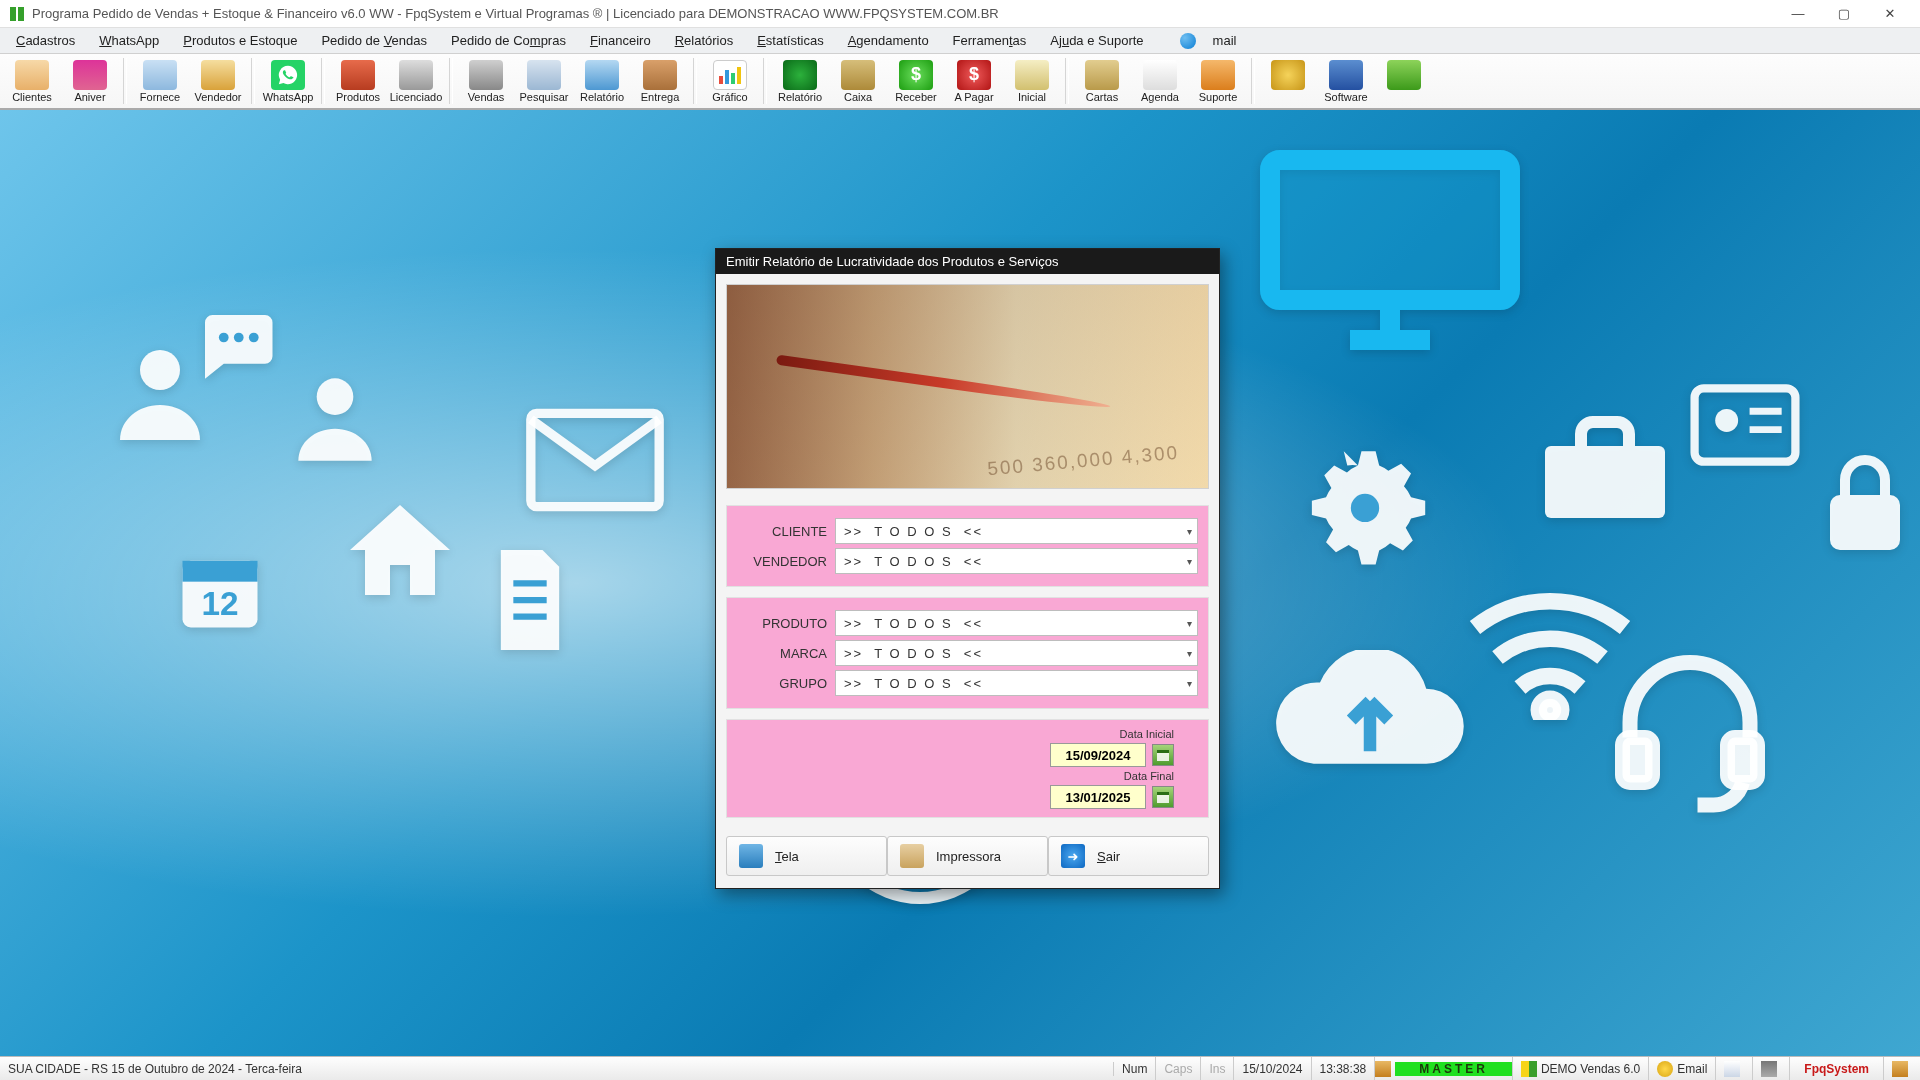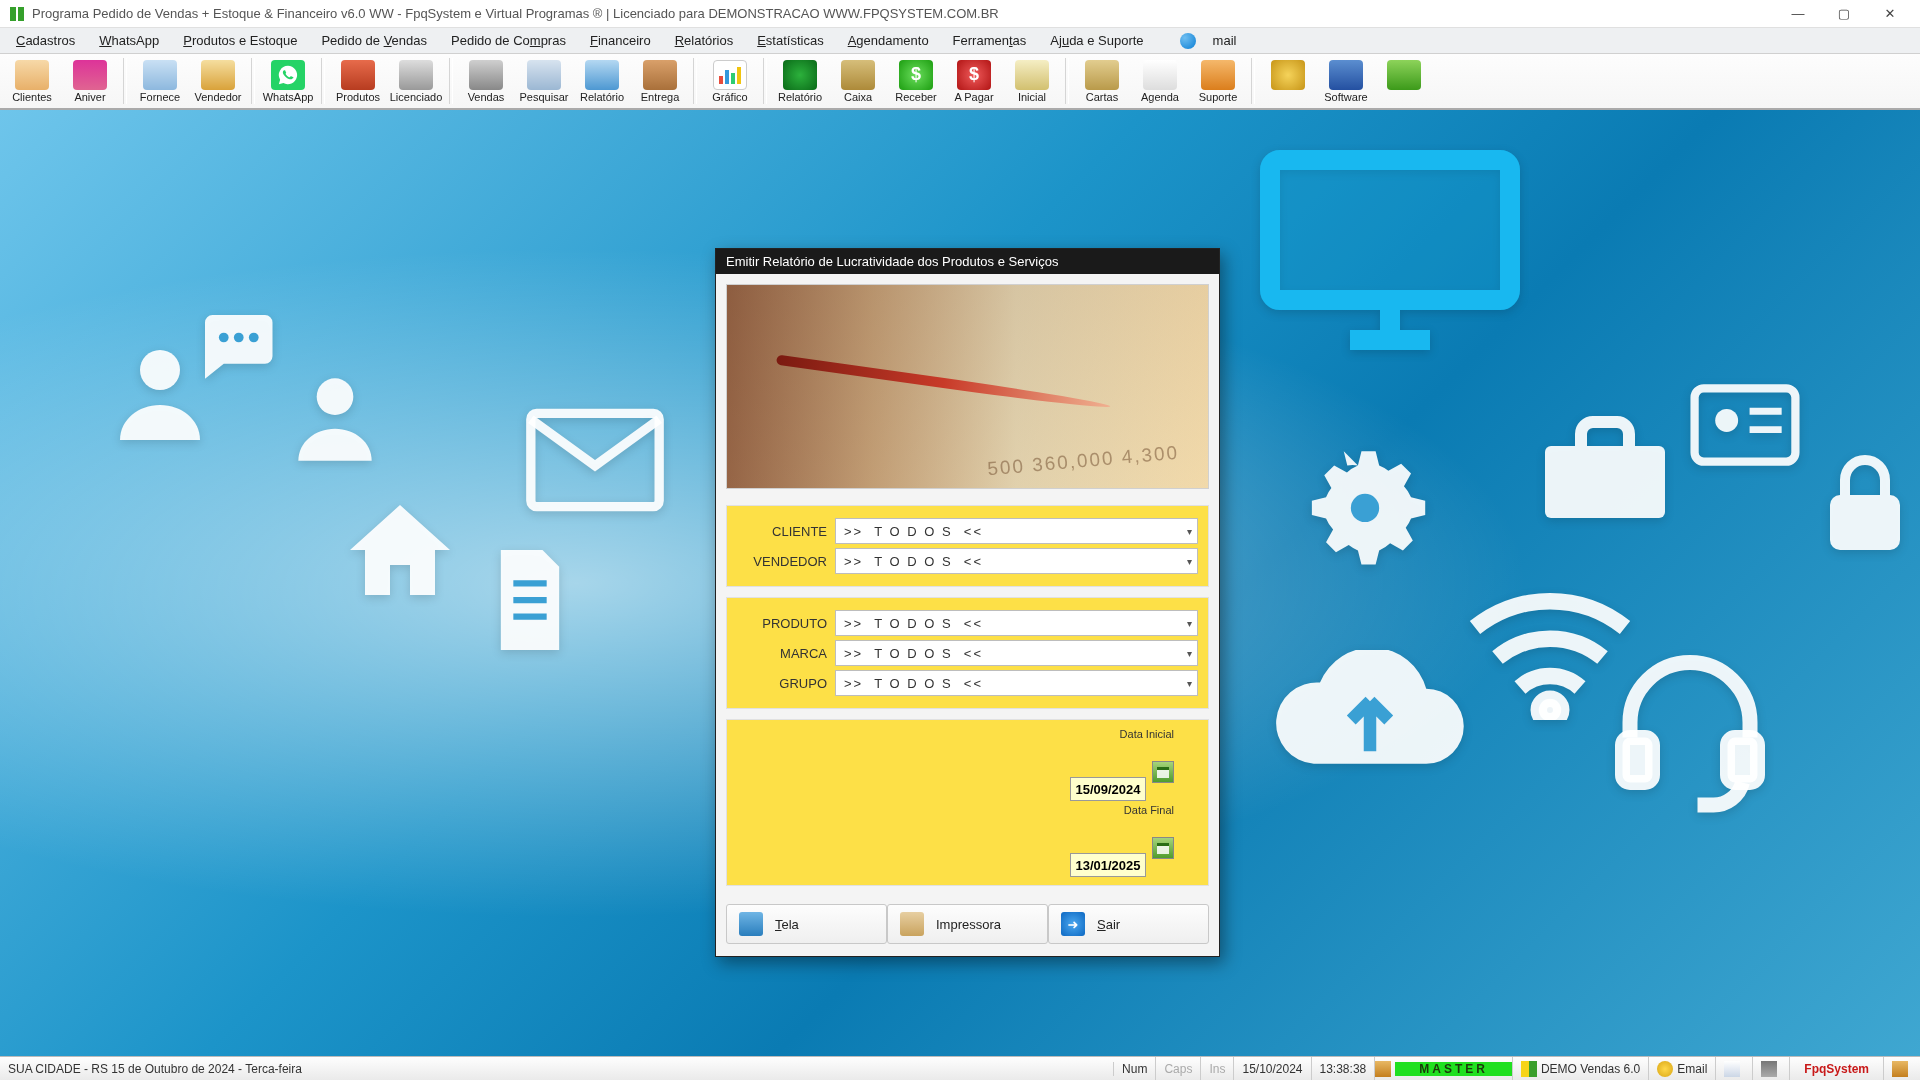--- a/index.html
+++ b/index.html
@@ -62,31 +62,31 @@
 .dialog { position: absolute; left: 715px; top: 138px; width: 505px; background: #f4f4f4; border: 1px solid #222; box-shadow: 4px 6px 16px rgba(0,0,0,0.4); }
 .dialog-title { background: #1a1a1a; color: #fff; font-size: 13px; padding: 5px 10px; }
 .dialog-body { padding: 10px 10px 8px; }
 .hero { width: 100%; height: 205px; background:
    linear-gradient(115deg, rgba(60,20,10,0.35), rgba(255,230,170,0.1)),
    linear-gradient(90deg, #b9845d 0%, #e2be8e 30%, #f6eac4 60%, #f0d8aa 100%);
    border: 1px solid #d0d0d0; margin-bottom: 16px; position:relative; overflow:hidden;}
 .hero::after{content:"";position:absolute;left:10%;top:46%;width:70%;height:10px;background:linear-gradient(90deg,#7a1a10,#c83a28,#f0b090);transform:rotate(8deg);border-radius:5px 50% 50% 5px;}
 .hero::before{content:"500   360,000   4,300";position:absolute;right:6%;bottom:8%;color:rgba(120,85,55,0.55);font-size:19px;letter-spacing:2px;transform:rotate(-5deg);}
 
-.field-group { border:1px solid #e1e1e1; background:#fde047; padding:8px 10px; margin-bottom:10px; }
+.field-group { border:1px solid #e1e1e1; background:#f9a8d4; padding:8px 10px; margin-bottom:10px; }
 .form-row { display:flex; align-items:center; gap:8px; margin:4px 0; }
 .form-row label { width:90px; text-align:right; font-size:13px; color:#333; }
 .combo { flex:1; position:relative; }
 .combo-input { width:100%; height:26px; border:1px solid #bdbdbd; background:#fff; padding:0 24px 0 8px; font-size:13px; letter-spacing:2px; color:#333; }
 .combo-arrow { position:absolute; right:6px; top:50%; transform:translateY(-50%); font-size:10px; color:#555; pointer-events:none; }
 
 .date-block { display:flex; flex-direction:column; align-items:flex-end; gap:3px; padding-right:24px; }
 .date-label { font-size:11px; color:#333; }
 .date-row { display:flex; align-items:center; gap:6px; }
-.date-input { width:76px; height:24px; border:1px solid #999; background:#ffffcc; text-align:center; font-size:13px; font-weight:bold;margin-top:34px; }
+.date-input { width:96px; height:24px; border:1px solid #999; background:#ffffcc; text-align:center; font-size:13px; font-weight:bold; }
 .cal-btn { width:22px; height:22px; border:1px solid #888; background:linear-gradient(#a5d47a,#4f9c2e); display:inline-flex; align-items:center; justify-content:center; }
 
 .dlg-buttons { display:flex; padding:0 10px 12px; }
 .dlg-btn { flex:1; height:40px; border:1px solid #c8c8c8; background:linear-gradient(#fdfdfd,#efefef); display:flex; align-items:center; gap:12px; padding:0 12px; font-size:13px; color:#222; border-radius:3px; }
 .dlg-btn .bic { width:24px; height:24px; display:inline-flex; align-items:center; justify-content:center; border-radius:3px; }
 .bic-screen{background:linear-gradient(#6fb5e5,#2a7ebd);}
 .bic-print{background:linear-gradient(#e7cfa2,#c9a35e);}
 .bic-exit{background:radial-gradient(circle,#4aa7ef,#0d68c2);border-radius:50%;}
 .dlg-btn .ul{text-decoration:underline;}
 
@@ -270,20 +270,25 @@
           <circle cx="12" cy="8" r="4"></circle>
           <path d="M4 22c0-4 3.6-7 8-7s8 3 8 7z"></path>
         </svg></span>
     <span class="bg-shape" style="left:340px;top:380px"><svg width="120" height="120" viewBox="0 0 24 24" fill="currentColor">
           <path d="M12 3l10 9h-3v9h-5v-6h-4v6H5v-9H2z"></path>
         </svg></span>
     <span class="bg-shape" style="left:525px;top:295px"><svg width="140" height="110" viewBox="0 0 24 18" fill="currentColor">
           <rect x="1" y="1" width="22" height="16" rx="1" fill="none" stroke="currentColor" stroke-width="1.6"></rect>
           <path d="M1 2l11 8 11-8" fill="none" stroke="currentColor" stroke-width="1.6"></path>
         </svg></span>
+    <span class="bg-shape" style="left:170px;top:430px"><svg width="100" height="100" viewBox="0 0 24 24" fill="currentColor">
+          <rect x="3" y="5" width="18" height="16" rx="2"></rect>
+          <rect x="3" y="5" width="18" height="5" fill="#3aa0d4"></rect>
+          <text x="12" y="18" text-anchor="middle" font-size="8" fill="#3aa0d4" font-weight="bold">12</text>
+        </svg></span>
     <span class="bg-shape" style="left:480px;top:430px"><svg width="100" height="120" viewBox="0 0 24 28" fill="currentColor">
           <path d="M5 2h10l4 4v20H5z"></path>
           <path d="M8 10h8M8 14h8M8 18h8" stroke="#3aa0d4" stroke-width="1.5"></path>
         </svg></span>
     <span class="bg-shape" style="left:1260px;top:40px"><svg width="260" height="200" viewBox="0 0 26 20" fill="none" stroke="#18b8f0" stroke-width="2">
           <rect x="1" y="1" width="24" height="14" rx="1" fill="#18b8f0" opacity="0.25"></rect>
           <rect x="1" y="1" width="24" height="14" rx="1"></rect>
           <path d="M9 19h8M13 15v4"></path>
         </svg></span>
     <span class="bg-shape" style="left:1280px;top:320px"><svg width="170" height="170" viewBox="0 0 48 48" fill="currentColor">

